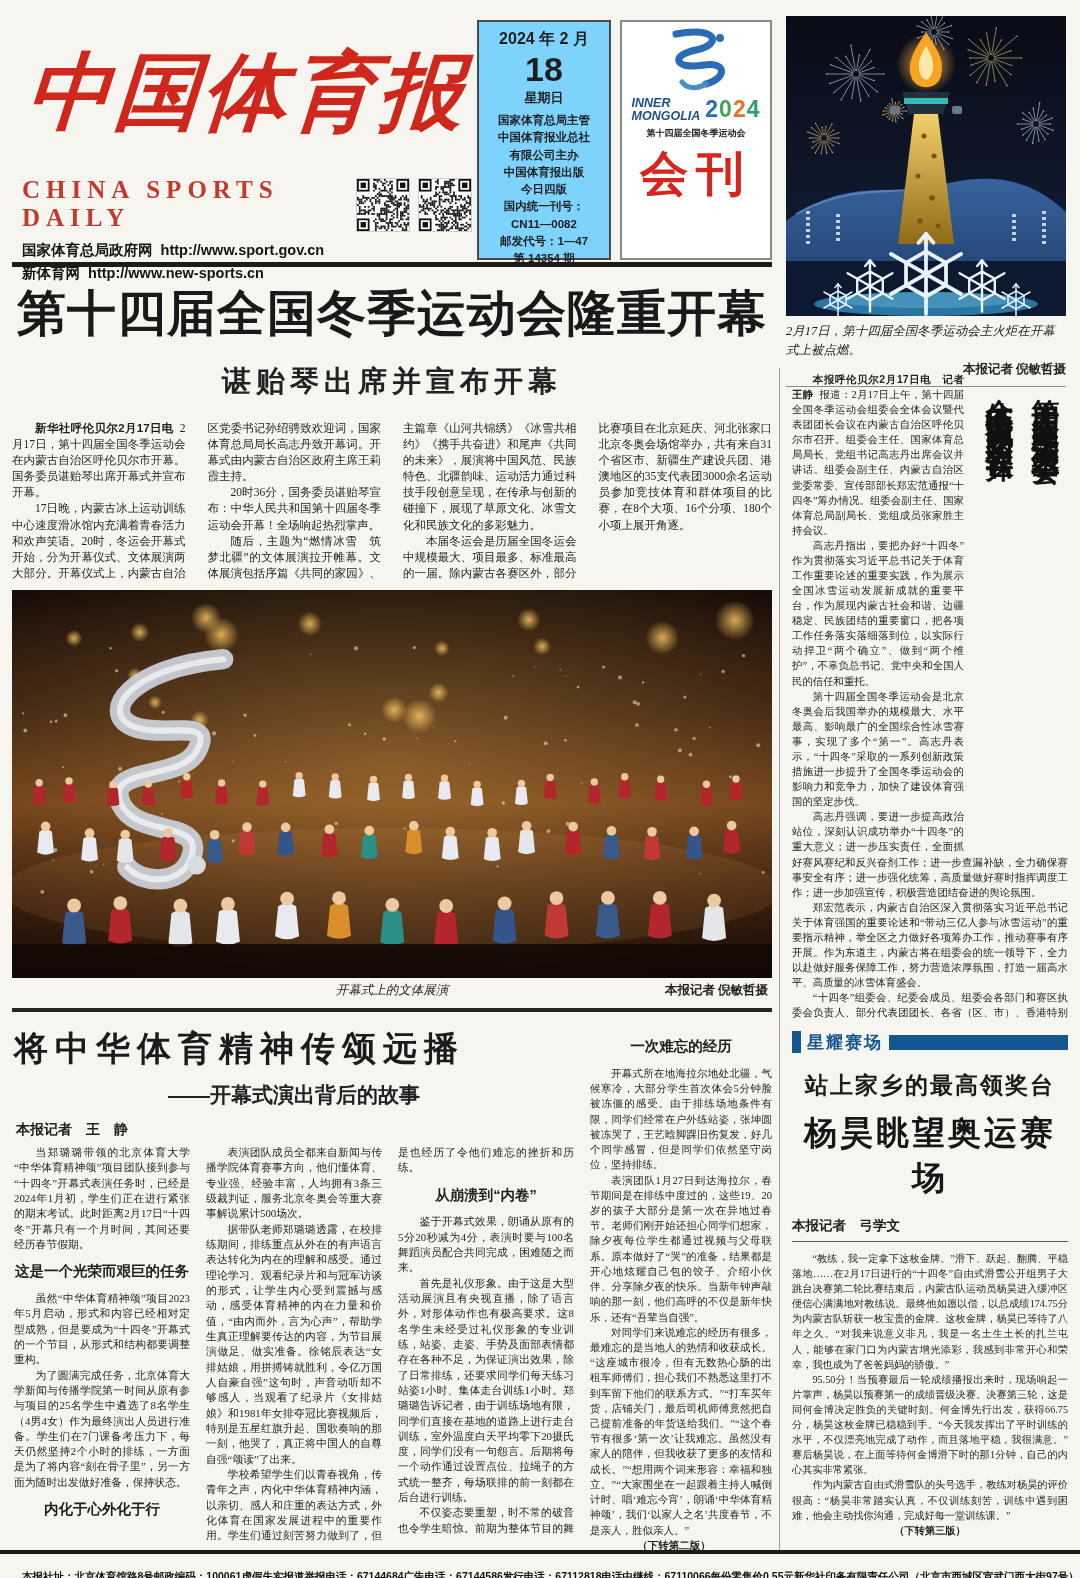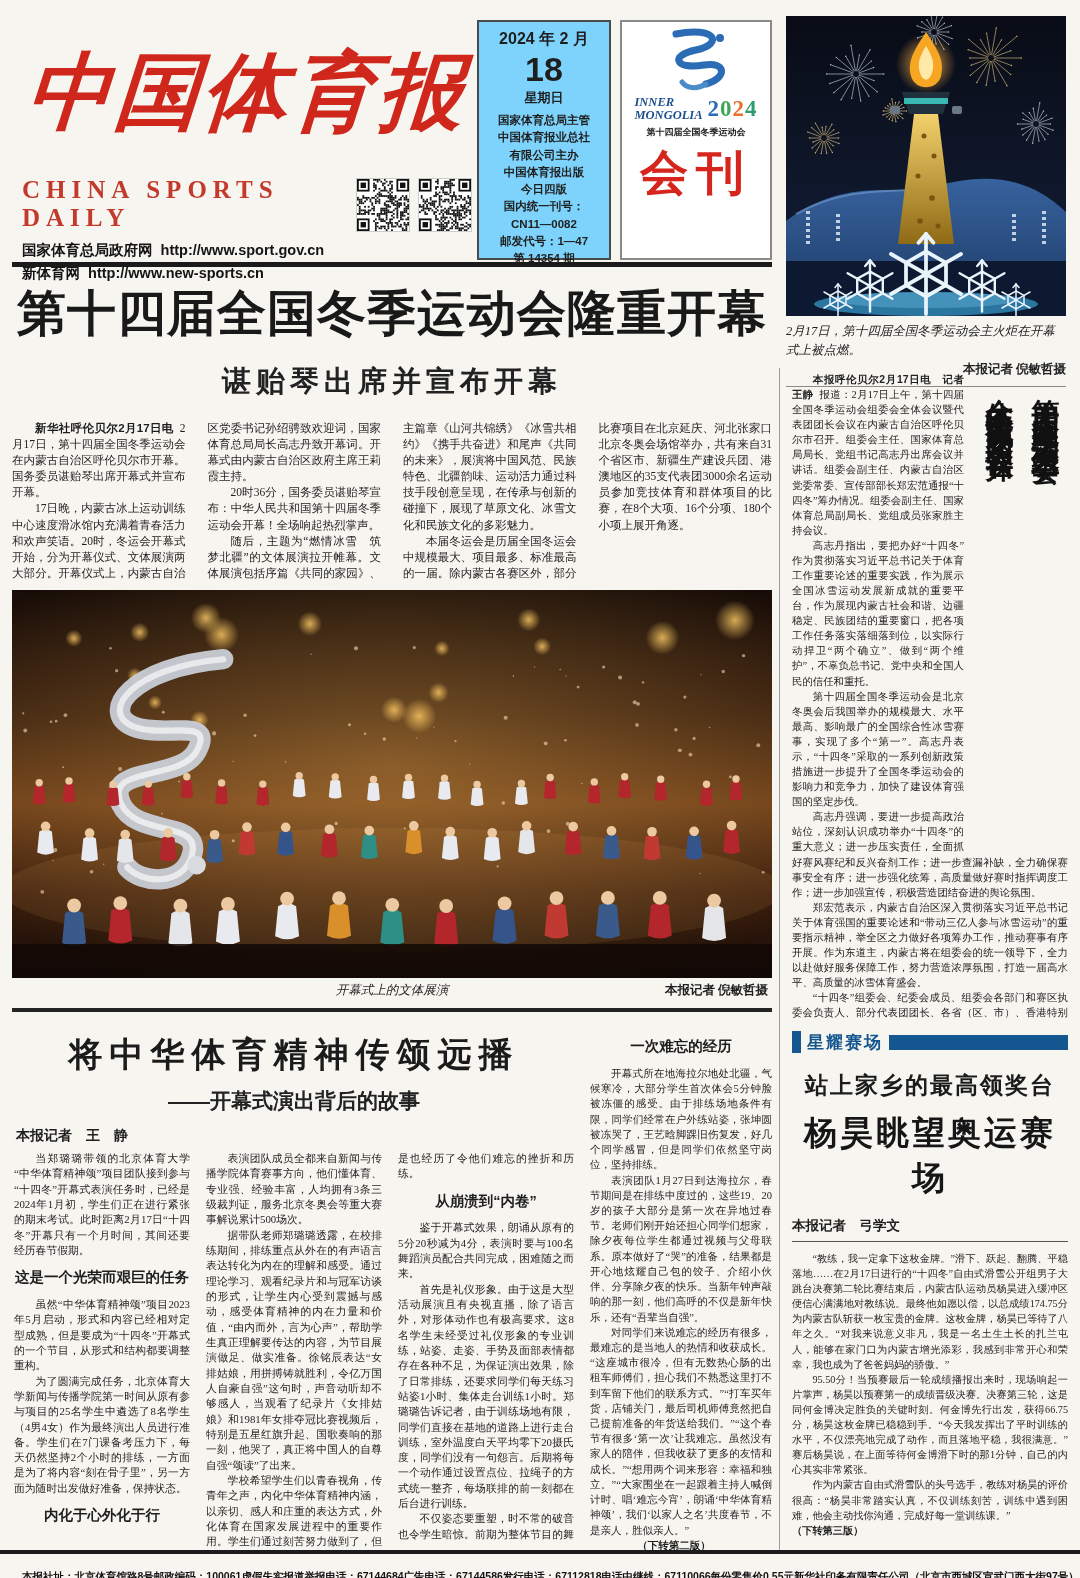--- a/index.html
+++ b/index.html
@@ -22,21 +22,21 @@
   .date-box{left:477px;top:20px;width:134px;height:240px;border:2px solid #4a4a4a;background:#7dd3fc;
             box-sizing:border-box;text-align:center;padding-top:7px;
             font-family:"Liberation Sans","DejaVu Sans",sans-serif;}
   .db-ym{font-weight:bold;font-size:16px;}
   .db-day{font-weight:900;font-size:34px;line-height:1.15;}
   .db-week{font-weight:bold;font-size:13px;margin-bottom:5px;}
   .db-line{font-weight:bold;font-size:11.5px;line-height:1.5;}
   
   .issue-box{left:620px;top:20px;width:152px;height:240px;border:2px solid #8a8a8a;background:#fff;
              box-sizing:border-box;text-align:center;padding-top:2px;
-             font-family:Liberation Serif, serif;}
+             font-family:Liberation Sans, sans-serif;}
   .ib-mark{height:72px;}
   .ib-row{display:flex;align-items:flex-end;justify-content:center;gap:5px;margin-top:-4px;}
   .ib-inner{font-weight:900;font-style:italic;font-size:12.5px;color:#1c4f8c;text-align:left;line-height:1.05;}
   .ib-year{font-weight:900;font-size:23px;letter-spacing:1px;}
   .ib-year span:nth-child(1){color:#2b6cb8;}
   .ib-year span:nth-child(2){color:#3fa557;}
   .ib-year span:nth-child(3){color:#e8722a;}
   .ib-year span:nth-child(4){color:#2f9d6e;}
   .ib-event{font-weight:bold;font-size:9px;margin-top:4px;color:#222;}
   .ib-label{font-weight:900;font-size:48px;letter-spacing:8px;color:#d5251d;margin-top:2px;}
@@ -69,21 +69,21 @@
   .r-art{left:792px;top:372px;width:276px;height:648px;font-size:10.4px;line-height:1.45;
          text-align:justify;overflow:hidden;color:#222;}
   .v-headline{float:right;width:94px;height:462px;margin:4px 0 10px 10px;
               writing-mode:vertical-rl;text-orientation:upright;
               font-family:"Liberation Sans","DejaVu Sans",sans-serif;font-weight:900;
               font-size:28px;letter-spacing:4.5px;line-height:46px;color:#111;}
   
   .feature{left:14px;top:1022px;width:758px;height:530px;display:flex;gap:16px;}
   .f-main{width:560px;}
   .f-title{font-family:"DejaVu Serif",serif;font-weight:bold;font-size:34px;letter-spacing:7px;
-           text-align:center;color:#1b1b1b;margin-top:10px;}
+           color:#1b1b1b;margin-top:4px;}
   .f-sub{font-family:"Liberation Sans","DejaVu Sans",sans-serif;font-weight:bold;font-size:21px;
          text-align:center;margin-top:9px;color:#222;}
   .f-byline{font-family:"Liberation Sans","DejaVu Sans",sans-serif;font-weight:bold;font-size:14px;
             margin:12px 0 6px 2px;}
   .f-cols{column-count:3;column-gap:16px;height:404px;font-size:10.8px;line-height:1.42;
           text-align:justify;overflow:hidden;}
   .f-cols h4,.f-col4 h4{font-family:"Liberation Sans","DejaVu Sans",sans-serif;font-weight:bold;
           font-size:14.5px;text-align:center;margin:9px 0;text-indent:0;}
   .f-col4{flex:1;font-size:10.5px;line-height:1.45;text-align:justify;overflow:hidden;}
   .f-col4 h4{margin-top:14px;}
@@ -95,21 +95,21 @@
   .s-tag{font-family:Liberation Mono, monospace;font-weight:900;font-size:17px;
          color:#14568f;padding:0 6px;letter-spacing:2px;}
   .s-bar{flex:1;height:15px;background:#14568f;}
   .s-kicker{font-family:"Liberation Sans","DejaVu Sans",sans-serif;font-weight:bold;font-size:23px;
             text-align:center;margin-top:16px;letter-spacing:2px;color:#1b1b1b;}
   .s-headline{font-family:"DejaVu Serif",serif;font-weight:bold;font-size:33px;text-align:center;
               margin-top:10px;letter-spacing:3px;color:#161616;}
   .s-byline{font-family:"Liberation Sans","DejaVu Sans",sans-serif;font-weight:bold;font-size:13.5px;
             margin-top:16px;padding-bottom:6px;border-bottom:1px solid #555;}
   .s-body{margin-top:9px;font-size:10.2px;line-height:1.48;text-align:justify;height:356px;overflow:hidden;}
-  .s-cont{text-align:left;font-weight:bold;text-indent:0 !important;margin-top:4px;}
+  .s-cont{text-align:center;font-weight:bold;text-indent:0 !important;margin-top:4px;}
   
   .footer{left:0;top:1550px;width:1080px;box-sizing:border-box;border-top:4px solid #1c1c1c;
           padding:16px 22px 0;display:flex;justify-content:space-between;white-space:nowrap;
           font-family:"Liberation Sans","DejaVu Sans",sans-serif;font-weight:bold;font-size:10.5px;color:#111;}
 </style>
 </head>
 <body>
 
 <div class="page">
 

